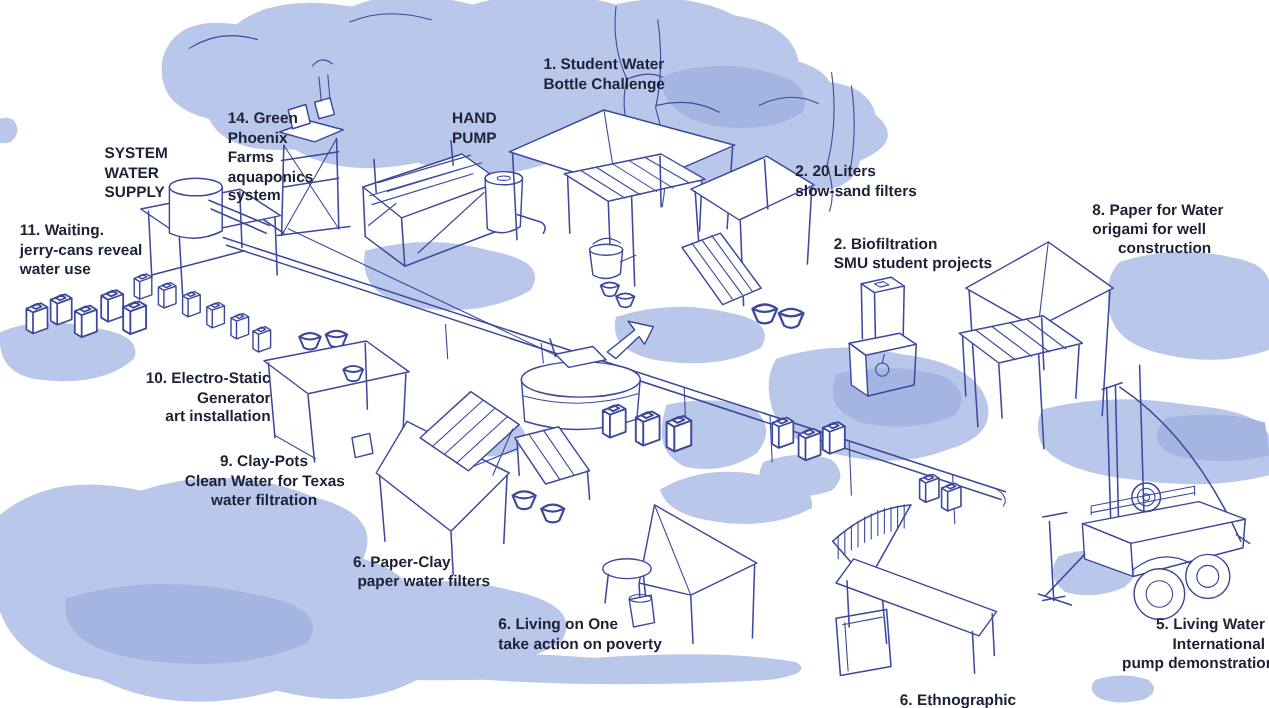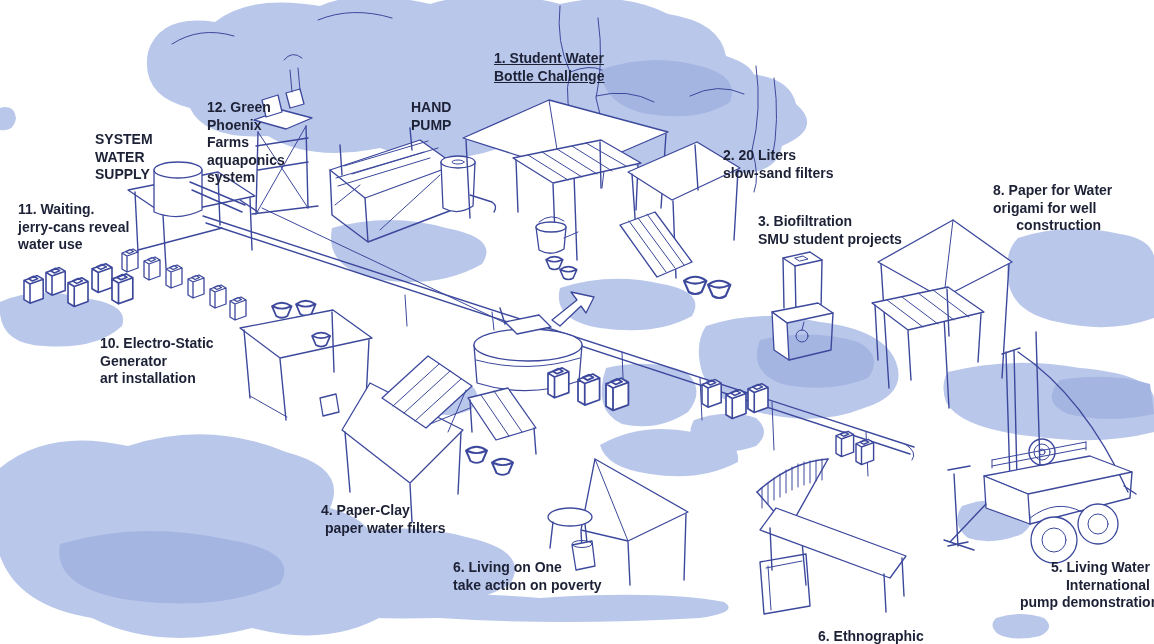--- a/index.html
+++ b/index.html
@@ -27,30 +27,30 @@
     white-space:pre;
     font-size:14px;
     font-weight:bold;
     line-height:17.5px;
     color:var(--label-text);
     z-index:5;
   }
   .l-supply{left:95px;top:131px;}
   .l-12{left:207px;top:99px;}
   .l-pump{left:369px;top:99px;margin-left:42px;}
-  .l-1{left:494px;top:50px;text-decoration:underline;}
+  .l-1{left:494px;top:50px;}
   .l-2{left:723px;top:120px;margin-top:27px;}
   .l-3{left:758px;top:213px;}
   .l-4{left:993px;top:182px;}
   .l-5{left:1020px;top:559px;width:130px;text-align:right;}
   .l-6{left:818px;top:600px;margin-top:28px;}
   .l-7{left:453px;top:559px;}
   .l-8{left:321px;top:502px;}
   .l-9{left:168px;top:411px;width:144px;text-align:center;}
-  .l-10{left:100px;top:335px;width:130px;text-align:left;}
+  .l-10{left:116px;top:335px;width:130px;text-align:right;}
   .l-11{left:18px;top:201px;}
 </style>
 </head>
 <body>
 
 <div id="plan">
 
 <svg id="scene" width="1154" height="644" viewBox="0 0 1154 644">
   <defs>
     <path id="jcan" d="M0,7 L11,3 L16,6 L16,22 L5,26 L0,23 Z M0,7 L5,10 L5,26 M5,10 L16,6 M3.5,5.5 L8,3.5 L11.5,5.5 L7,7.5 Z"></path>
@@ -282,45 +282,48 @@
     <circle class="wh" cx="1098" cy="524" r="20"></circle>
     <circle class="thin" cx="1098" cy="524" r="10"></circle>
     <path class="ln" d="M986,504 L950,542 M944,540 L974,550"></path>
     <path class="ln" d="M954,474 L958,546 M948,546 L968,542 M948,470 L970,466"></path>
   </g>
 </svg>
 
   <div class="label l-supply">SYSTEM
 WATER
 SUPPLY</div>
-  <div class="label l-12">12. Green
+  <div class="label l-12">14. Green
 Phoenix
 Farms
 aquaponics
 system</div>
   <div class="label l-pump">HAND
 PUMP</div>
   <div class="label l-1">1. Student Water
 Bottle Challenge</div>
   <div class="label l-2">2. 20 Liters
 slow-sand filters</div>
-  <div class="label l-3">3. Biofiltration
+  <div class="label l-3">2. Biofiltration
 SMU student projects</div>
   <div class="label l-4">8. Paper for Water
 origami for well
       construction</div>
   <div class="label l-5">5. Living Water
 International
 pump demonstrations</div>
   <div class="label l-6">6. Ethnographic
 Descriptions
 of Water Experiences</div>
   <div class="label l-7">6. Living on One
 take action on poverty</div>
-  <div class="label l-8">4. Paper-Clay
+  <div class="label l-8">6. Paper-Clay
  paper water filters</div>
+  <div class="label l-9">9. Clay-Pots
+Clean Water for Texas
+water filtration</div>
   <div class="label l-10">10. Electro-Static
 Generator
 art installation</div>
   <div class="label l-11">11. Waiting.
 jerry-cans reveal
 water use</div>
 </div>
 
 </body></html>

